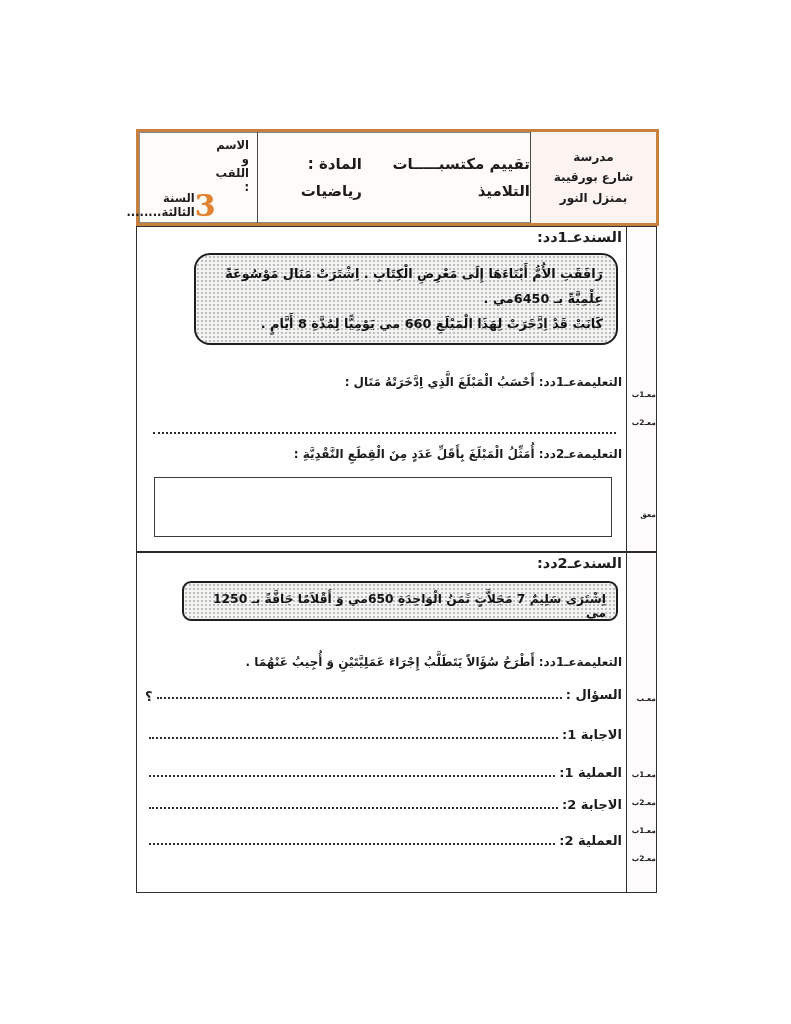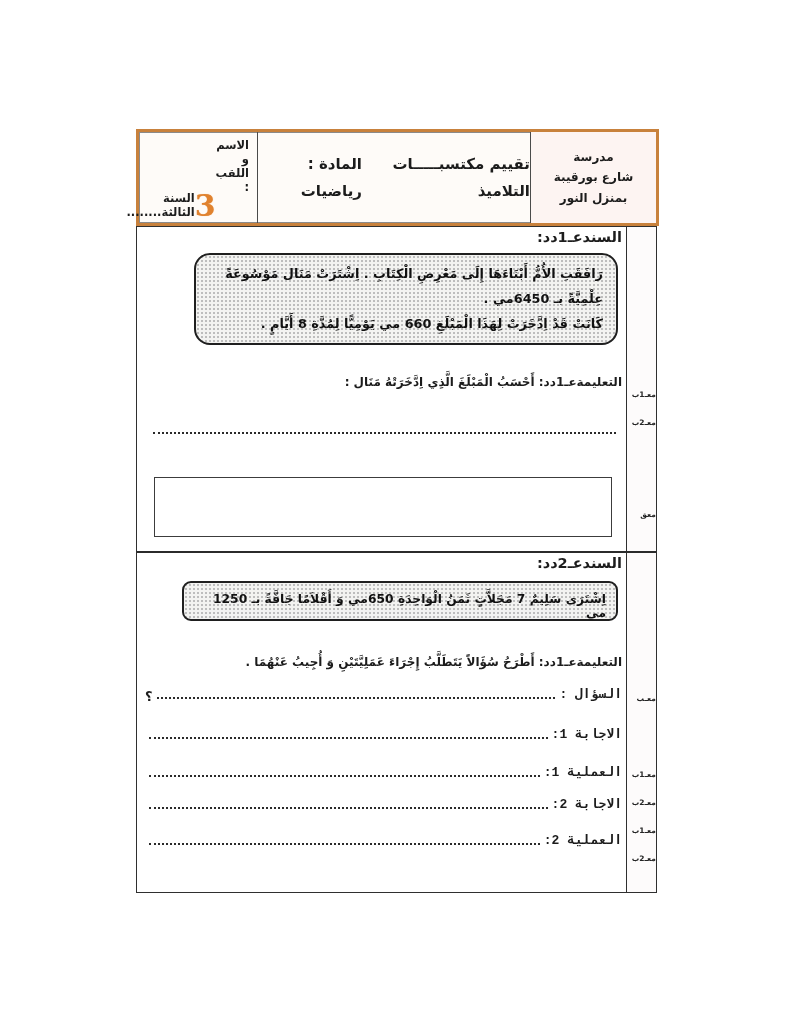--- a/index.html
+++ b/index.html
@@ -62,21 +62,21 @@
   .dotline{position:absolute;right:10px;left:16px;border-bottom:2.5px dotted #2a2a2a;height:0;}
   .rectbox{
     position:absolute;top:250px;right:14px;width:458px;height:60px;
     border:1.5px solid #3c3c3c;background:#ffffff;box-sizing:border-box;
   }
   .divider{position:absolute;top:324px;left:0;right:0;border-top:2px solid #2b2b2b;height:0;}
   .blank{
     position:absolute;right:4px;left:8px;display:flex;align-items:flex-end;
     font-size:13px;font-weight:bold;
   }
-  .blank .lbl{white-space:nowrap;font-family:Liberation Mono, monospace;}
+  .blank .lbl{white-space:nowrap;}
   .blank .fill{flex:1;border-bottom:2.5px dotted #2a2a2a;height:12px;margin:0 4px 3px 4px;}
   .blank .qmark{margin-bottom:-2px;}
 </style>
 </head>
 <body>
 
 <div class="page">
 
   <div class="hdr">
     <div class="hdr-cell hdr-school">
@@ -120,20 +120,21 @@
       <div class="sitbox sitbox1">
         <div>رَافَقَتِ الأُمُّ أَبْنَاءَهَا إِلَى مَعْرِضِ الْكِتَابِ . اِشْتَرَتْ مَنَال مَوْسُوعَةً</div>
         <div>عِلْمِيَّةً بـ 6450مي .</div>
         <div>كَانَتْ قَدْ اِدَّخَرَتْ لِهَذَا الْمَبْلَغِ 660 مي يَوْمِيًّا لِمُدَّةِ 8 أَيَّامٍ .</div>
       </div>
 
       <div class="instr" style="top:148px">التعليمةعـ1دد: أَحْسَبُ الْمَبْلَغَ الَّذِي اِدَّخَرَتْهُ مَنَال :</div>
 
       <div class="dotline" style="top:205px"></div>
 
+      <div class="instr" style="top:220px">التعليمةعـ2دد: أُمَثِّلُ الْمَبْلَغَ بِأَقَلِّ عَدَدٍ مِنَ الْقِطَعِ النَّقْدِيَّةِ :</div>
 
       <div class="rectbox"></div>
 
       <div class="sec-head" style="top:328px">السندعـ2دد:</div>
 
       <div class="sitbox sitbox2">
         <div>اِشْتَرَى سَلِيمٌ 7 مَجَلاَّتٍ ثَمَنُ الْوَاحِدَةِ 650مي وَ أَقْلاَمًا جَافَّةً بـ 1250 مي</div>
       </div>
 
       <div class="instr" style="top:428px">التعليمةعـ1دد: أَطْرَحُ سُؤَالاً يَتَطَلَّبُ إِجْرَاءَ عَمَلِيَّتَيْنِ وَ أُجِيبُ عَنْهُمَا .</div>

